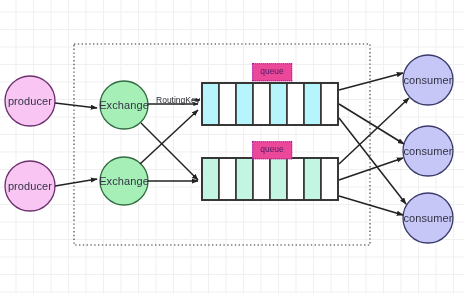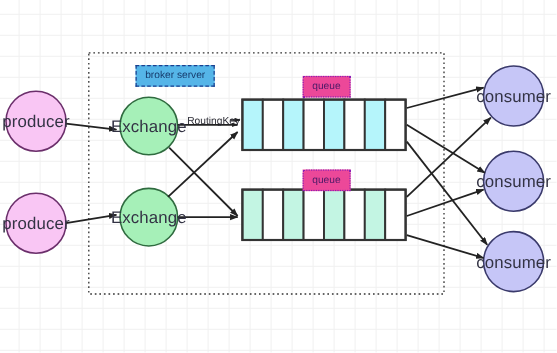--- a/index.html
+++ b/index.html
@@ -26,21 +26,21 @@
     background-size: 17.5px 17.5px;
     background-position: -2px -6px;
   }
   #svg-layer {
     position: absolute;
     left: 0; top: 0;
     width: 464px; height: 294px;
   }
   .node-label {
     position: absolute;
-    font-size: 14px;
+    font-size: 11px;
     color: #333344;
     text-align: left;
     white-space: nowrap;
     pointer-events: none;
     letter-spacing: 0.1px;
   }
   .circle-label {
     transform: translate(-50%, -50%);
   }
   
@@ -148,21 +148,20 @@
   <div class="node-label circle-label" style="left:30px; top:101px;">producer</div>
   <div class="node-label circle-label" style="left:30px; top:186px;">producer</div>
 
   <div class="node-label circle-label" style="left:124px; top:105px;">Exchange</div>
   <div class="node-label circle-label" style="left:124px; top:181px;">Exchange</div>
 
   <div class="node-label circle-label" style="left:428px; top:80px;">consumer</div>
   <div class="node-label circle-label" style="left:428px; top:151px;">consumer</div>
   <div class="node-label circle-label" style="left:428px; top:218px;">consumer</div>
 
-  <div class="tag tag-broker" style="left:146px; top:63px;">broker server</div>
 
   <div class="tag tag-queue" style="left:272px; top:72px;">queue</div>
 
   <div class="tag tag-queue" style="left:272px; top:150px;">queue</div>
 
   <div class="routingkey" style="left:178px; top:100px;text-align:right;">RoutingKey</div>
 
 </div>
 
 </body></html>

